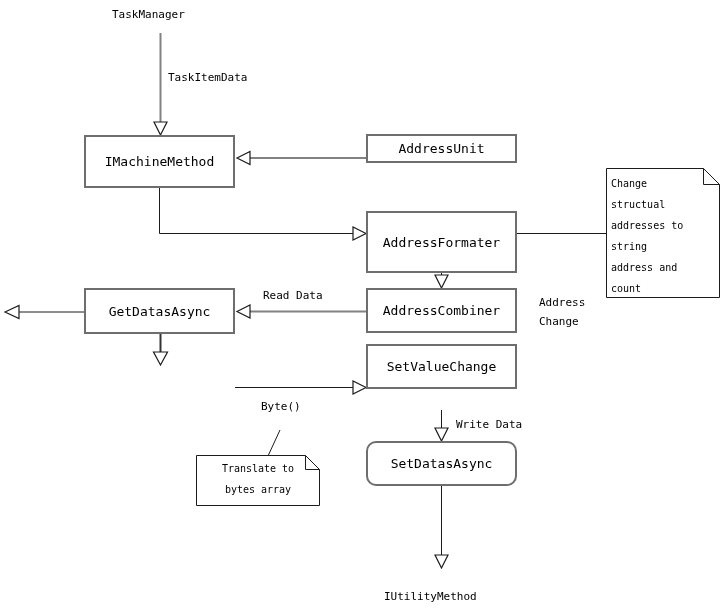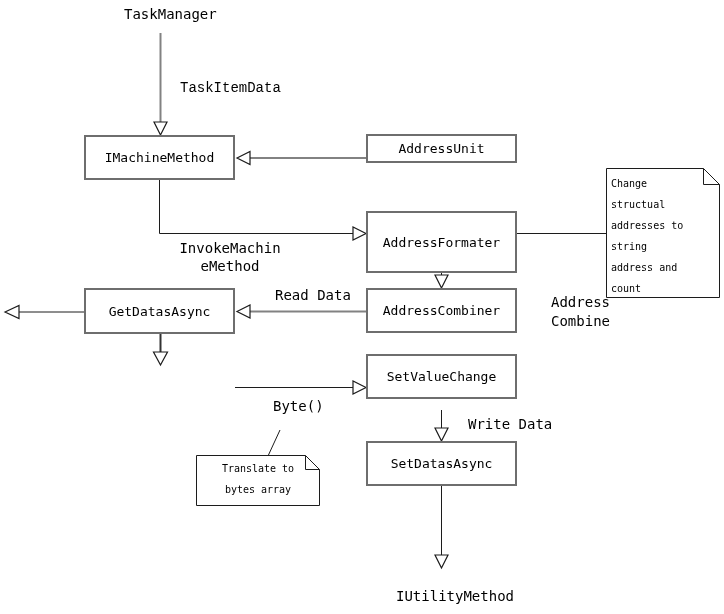--- a/index.html
+++ b/index.html
@@ -16,23 +16,22 @@
     color:var(--text);overflow:hidden;
   }
   .layer{position:absolute;inset:0;z-index:1;}
   .node{
     position:absolute;box-sizing:border-box;z-index:2;
     border:2px solid var(--box-border);background:#ffffff;
     display:flex;align-items:center;justify-content:center;
     font-size:13px;white-space:nowrap;
   }
   .lbl{
-    position:absolute;z-index:2;font-size:14px;line-height:15px;
+    position:absolute;z-index:2;font-size:11px;line-height:15px;
     white-space:pre-line;
-    margin-left:12px;
   }
   .lbl.center{text-align:center;}
   .note-text{
     position:absolute;z-index:2;font-size:10px;line-height:21px;
     white-space:pre-line;
   }
   .l-black{stroke:var(--line-black);stroke-width:1;fill:none;}
   .l-gray{stroke:var(--line-gray);stroke-width:2;fill:none;}
   .l-dark2{stroke:#333333;stroke-width:2;fill:none;}
   .head{fill:#ffffff;stroke:var(--line-black);stroke-width:1.2;}
@@ -79,51 +78,49 @@
     <polygon points="441.5,568 435,555 448,555" class="head"></polygon>
 
     <line x1="280" y1="430" x2="268" y2="456" class="l-black"></line>
 
     <path d="M606.5,168.5 H703.5 L719.5,184.5 V297.5 H606.5 Z" class="note-shape"></path>
     <path d="M703.5,168.5 V184.5 H719.5" class="note-fold"></path>
     <path d="M196.5,455.5 H305.5 L319.5,469.5 V505.5 H196.5 Z" class="note-shape"></path>
     <path d="M305.5,455.5 V469.5 H319.5" class="note-fold"></path>
   </svg>
 
-  <div class="node" style="left:84px;top:135px;width:151px;height:45px;">
+  <div class="node" style="left:84px;top:135px;width:151px;height:53px;">
       <span>IMachineMethod</span>
     </div>
   <div class="node" style="left:366px;top:134px;width:151px;height:29px;">
       <span>AddressUnit</span>
     </div>
   <div class="node" style="left:366px;top:211px;width:151px;height:62px;">
       <span>AddressFormater</span>
     </div>
   <div class="node" style="left:84px;top:288px;width:151px;height:46px;">
       <span>GetDatasAsync</span>
     </div>
   <div class="node" style="left:366px;top:288px;width:151px;height:45px;">
       <span>AddressCombiner</span>
     </div>
-  <div class="node" style="left:366px;top:354px;width:151px;height:45px;">
+  <div class="node" style="left:366px;top:344px;width:151px;height:45px;">
       <span>SetValueChange</span>
     </div>
-  <div class="node" style="left:366px;top:441px;width:151px;height:45px;">
+  <div class="node" style="left:366px;top:441px;width:151px;height:45px;border-radius:10px;">
       <span>SetDatasAsync</span>
     </div>
 
   <div class="lbl" style="left:112px;top:7px;">TaskManager</div>
   <div class="lbl" style="left:384px;top:589px;">IUtilityMethod</div>
 
-  <div class="lbl" style="left:168px;top:81px;font-family:Liberation Mono, monospace;">TaskItemData</div>
-  <div class="lbl center" style="left:158px;top:239px;width:120px;line-height:18px;">InvokeMachin
-eMethod</div>
+  <div class="lbl" style="left:168px;top:70px;">TaskItemData</div>
   <div class="lbl" style="left:263px;top:288px;">Read Data</div>
   <div class="lbl" style="left:539px;top:293px;line-height:19px;">Address
-Combine</div>
+Change</div>
   <div class="lbl" style="left:261px;top:399px;">Byte()</div>
   <div class="lbl" style="left:456px;top:417px;">Write Data</div>
 
   <div class="note-text" style="left:611px;top:173px;width:108px;">Change
 structual
 addresses to
 string
 address and
 count</div>
   <div class="note-text" style="left:197px;top:458px;width:122px;text-align:center;">Translate to

